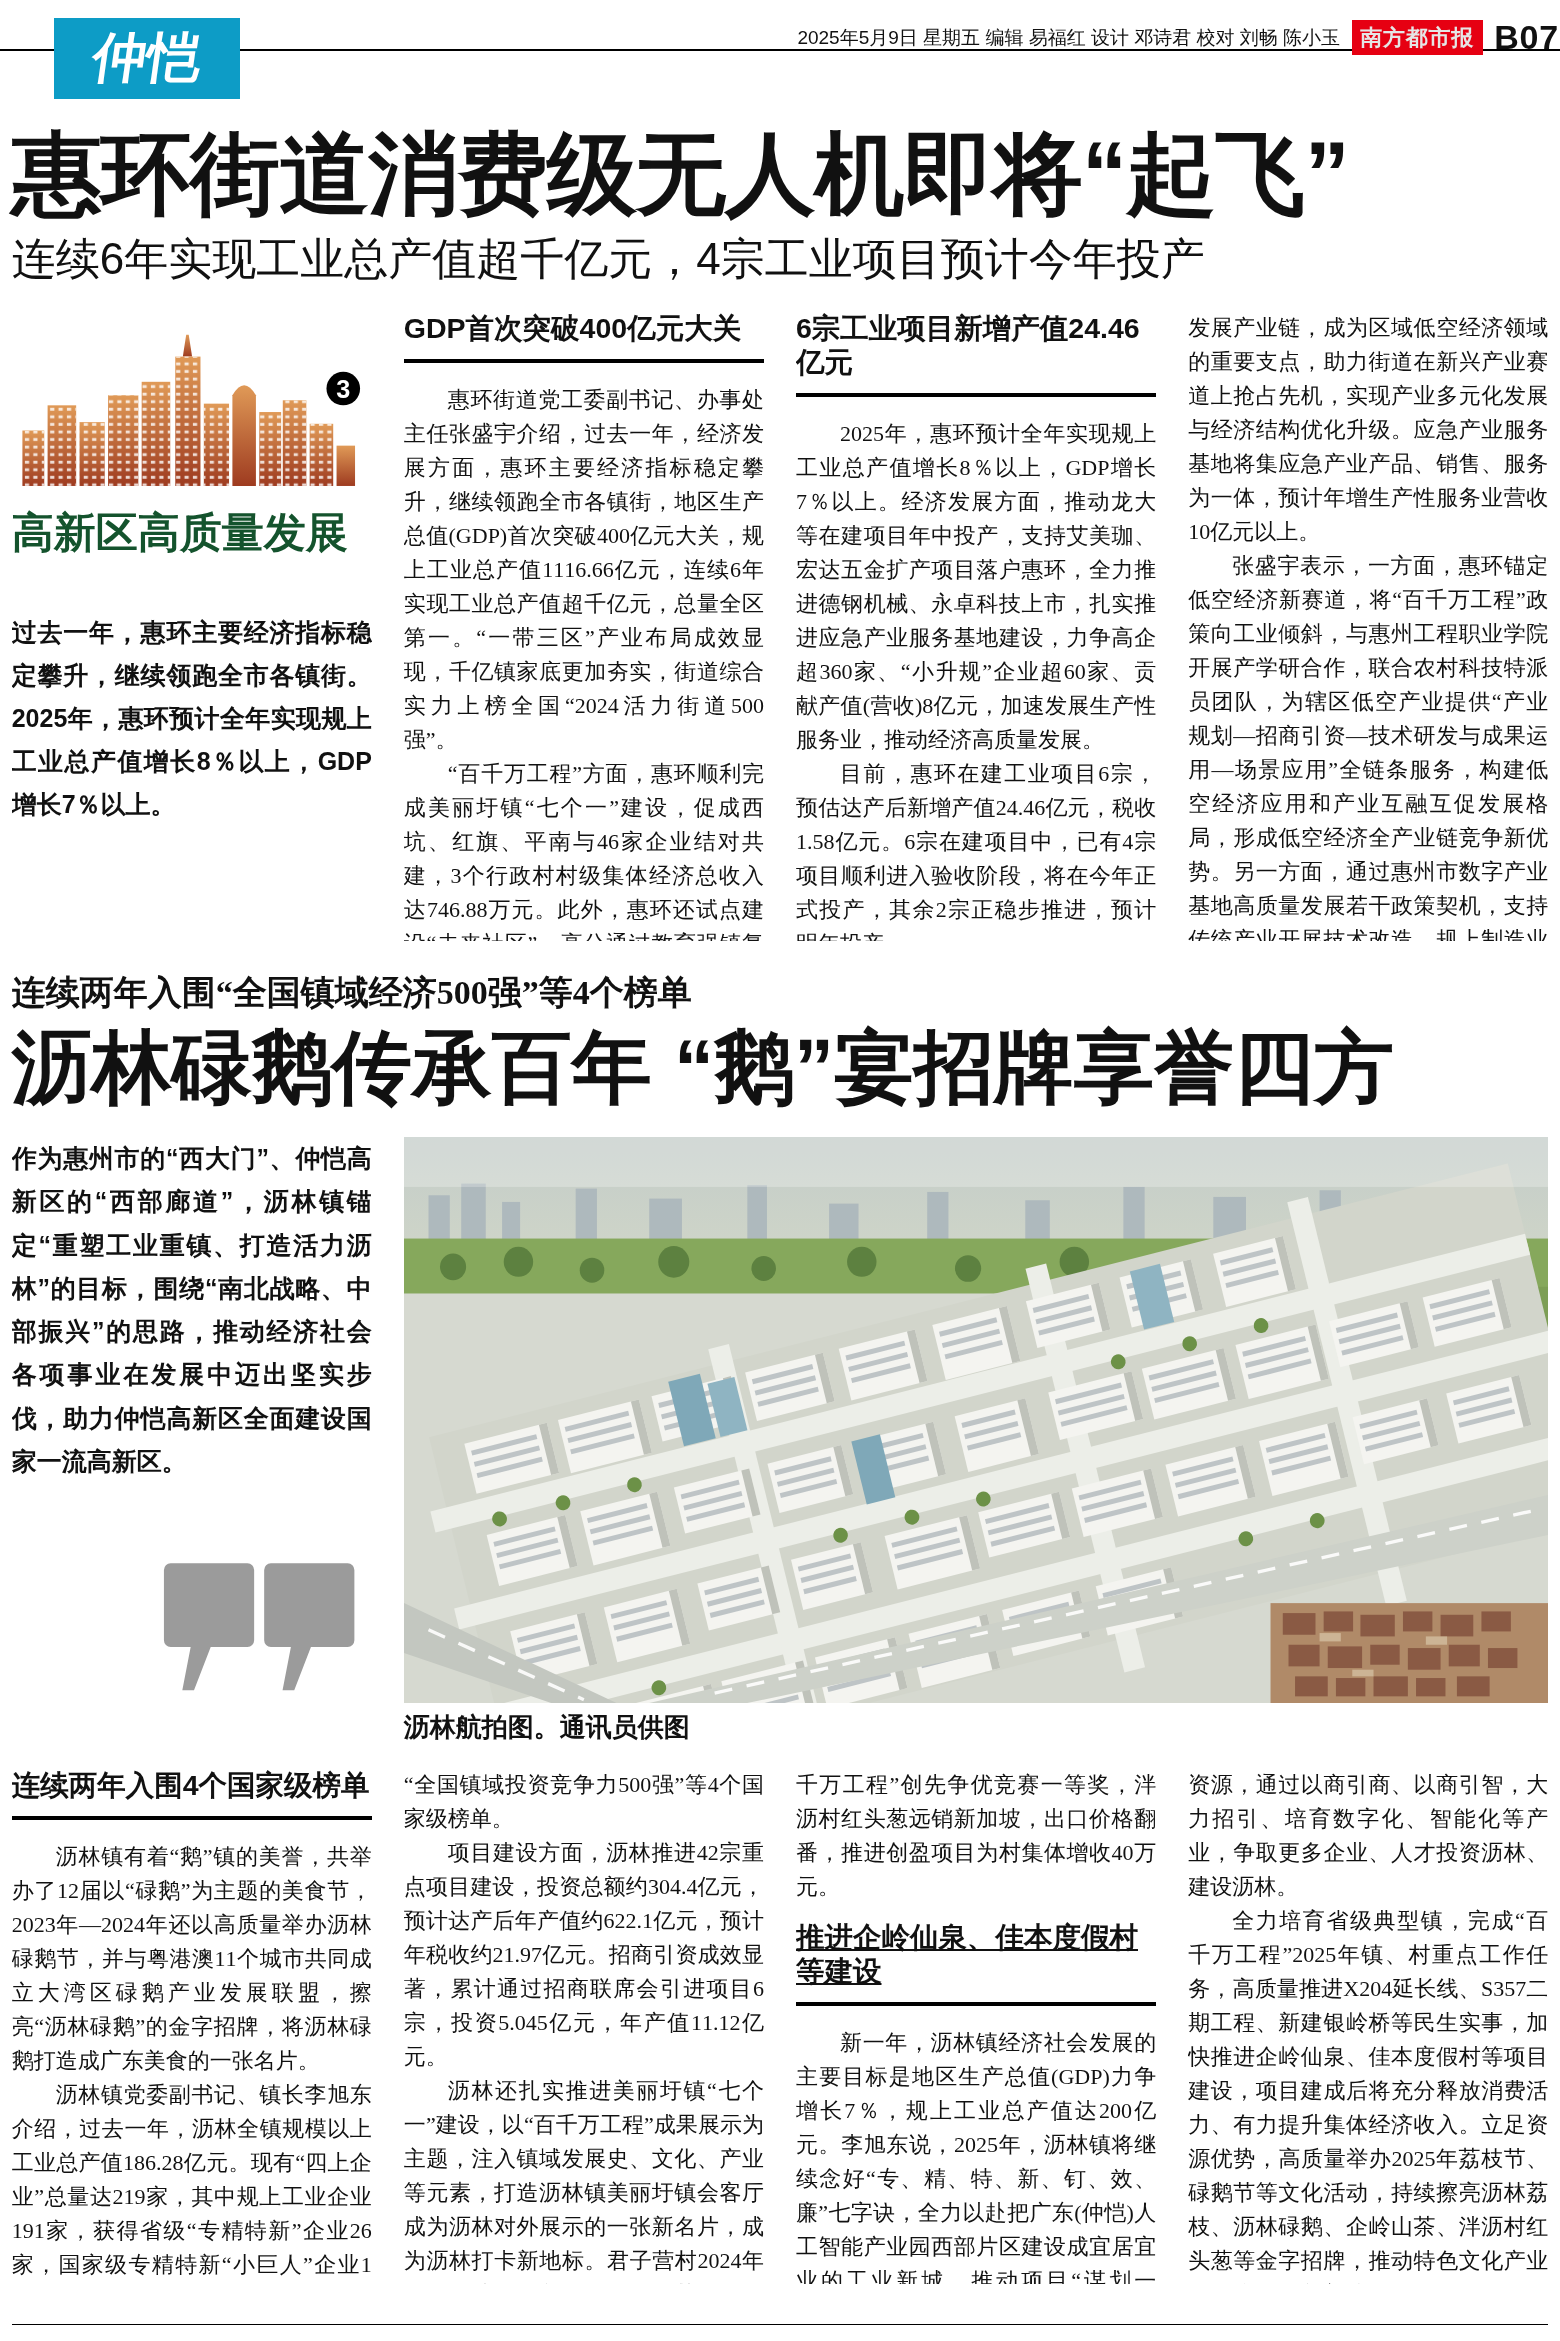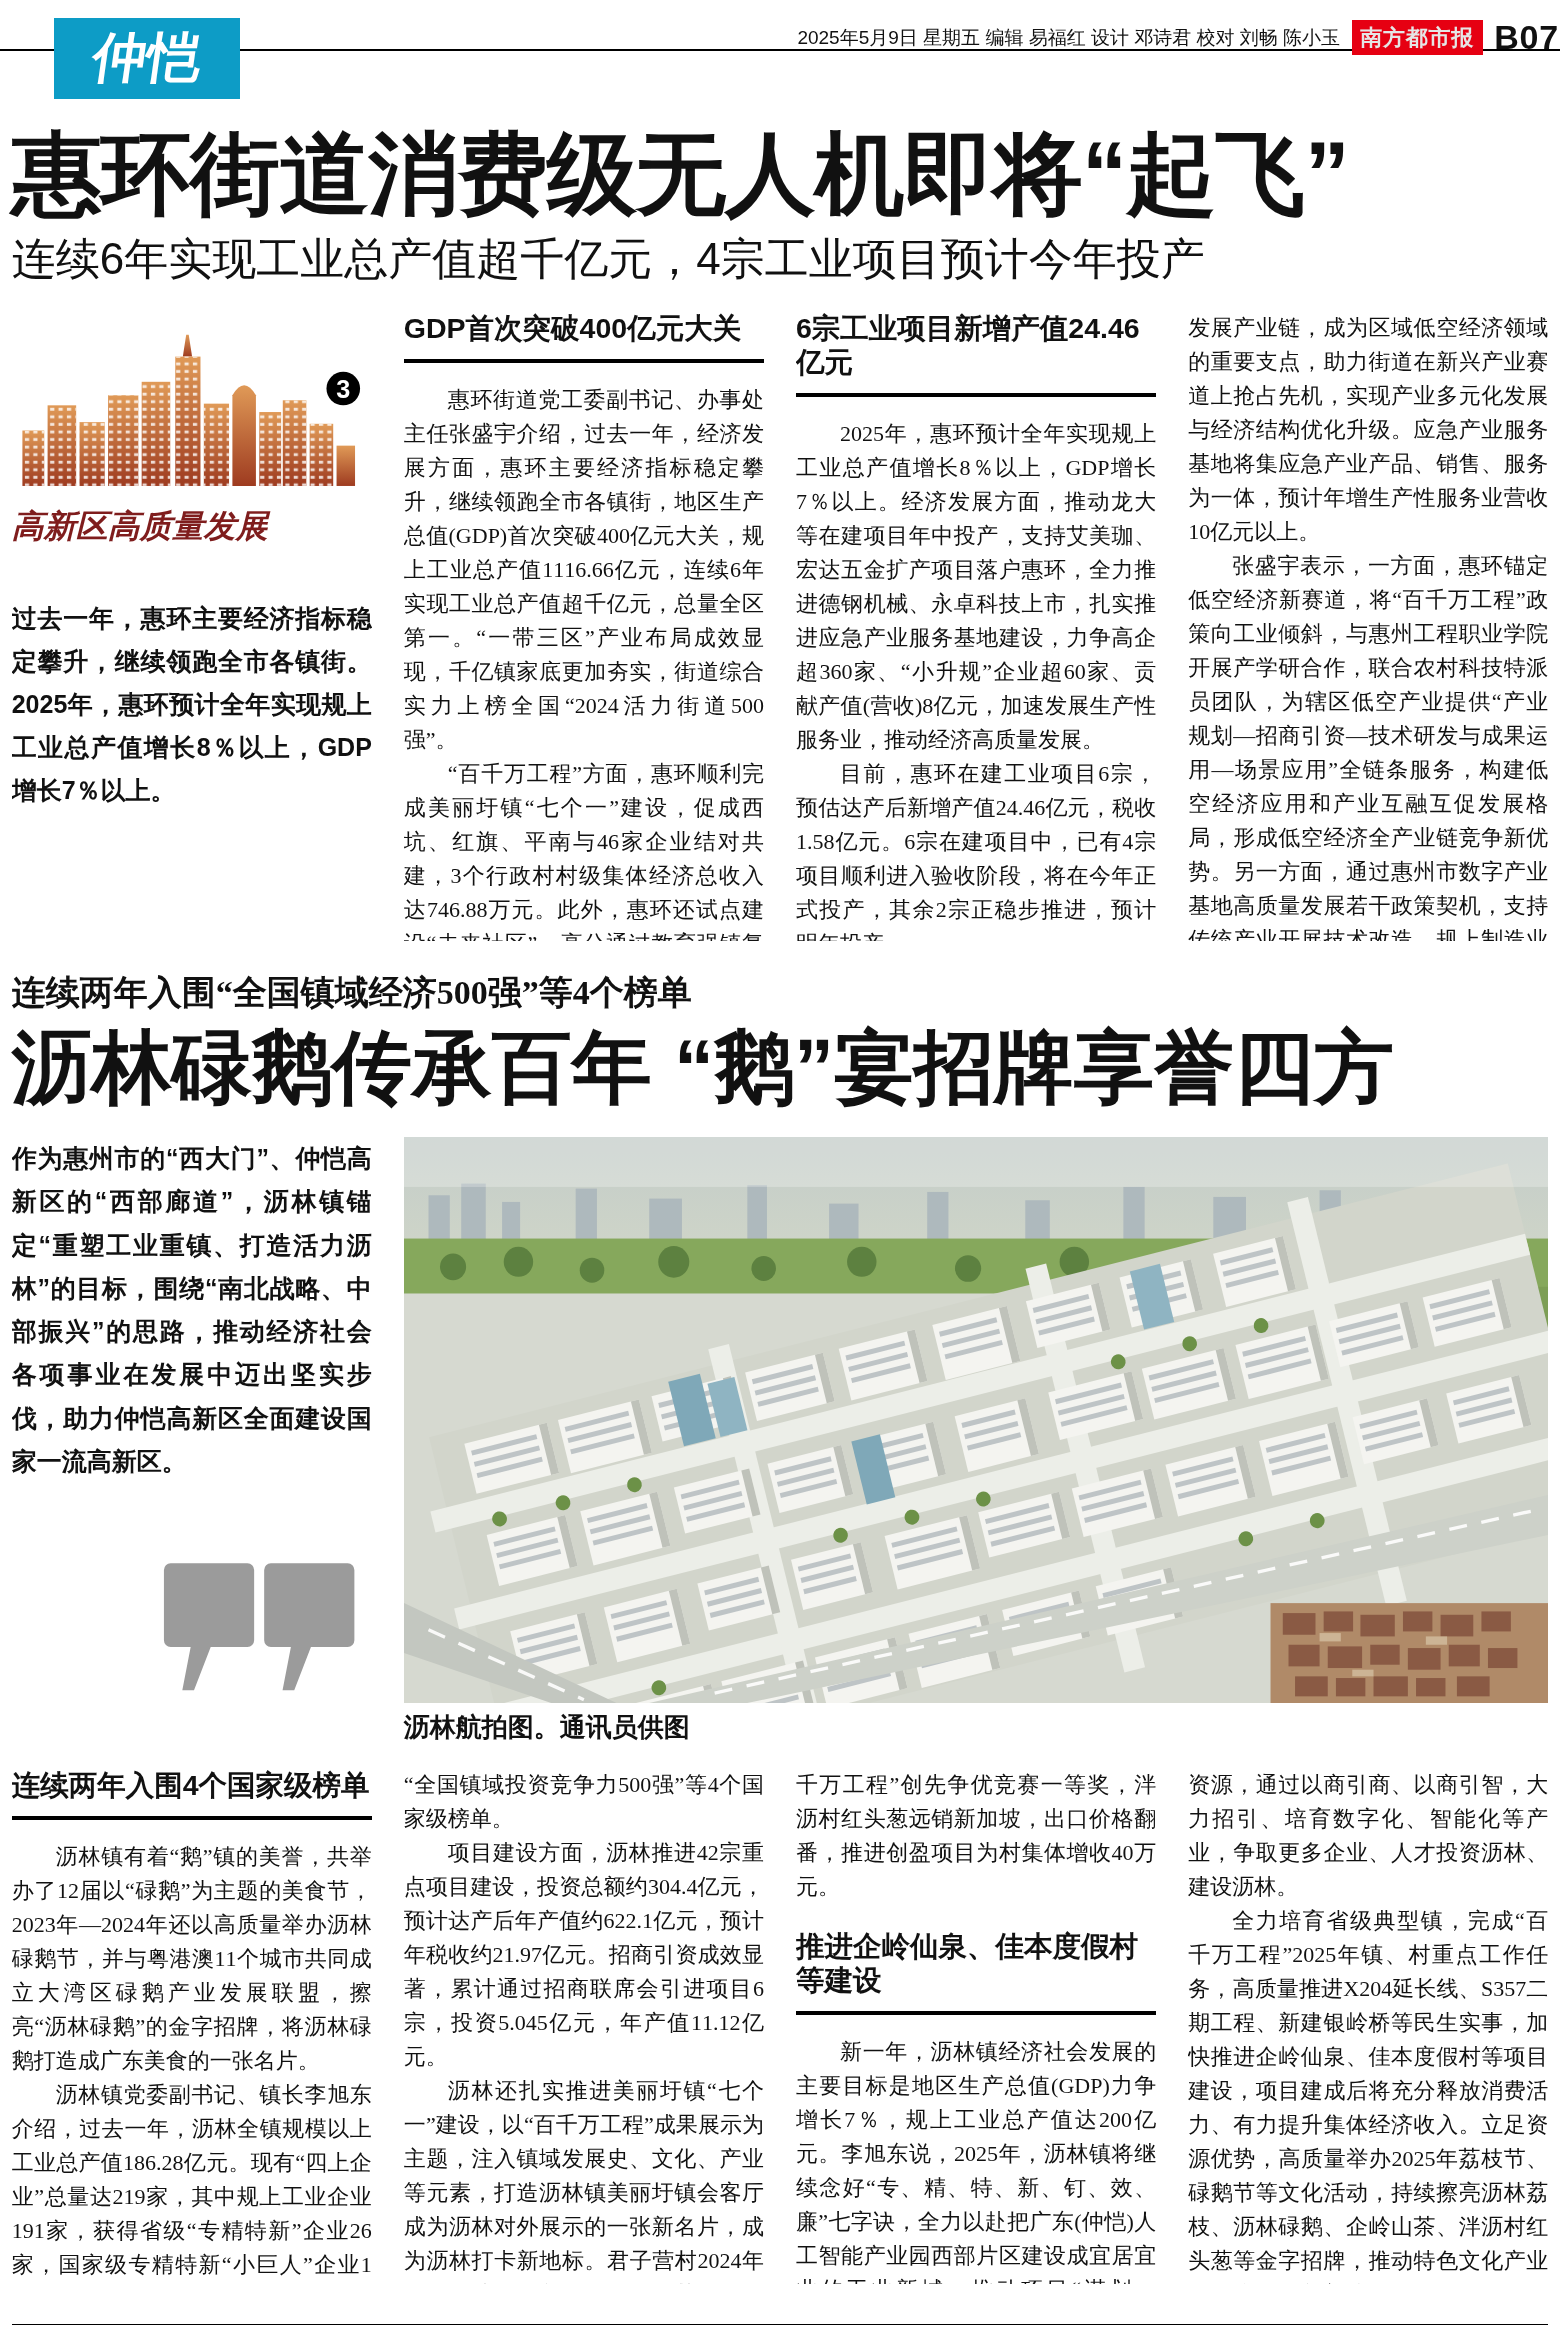--- a/index.html
+++ b/index.html
@@ -23,21 +23,21 @@
   .a1-headline{ padding:13.4px 11.7px 0; font-family:"Liberation Sans", sans-serif;
                 font-weight:900; font-size:90px; line-height:1.12; letter-spacing:-0.8px; white-space:nowrap; }
   .a1-subhead{ padding:5px 11.7px 0; font-family:Liberation Sans, sans-serif;
                font-weight:400; font-size:44px; letter-spacing:0; }
   .cols4{ display:grid; grid-template-columns:repeat(4,1fr); column-gap:32px; padding:0 11.7px; }
   .a1-grid{ margin-top:22px; height:630px; }
   .a1-grid>div, .a1-grid>aside{ overflow:hidden; }
 
   .skyline-wrap{ margin-top:11.7px; }
   .series-title{ font-family:"Liberation Sans", sans-serif; font-weight:700;
-                 font-size:32px; line-height:1.45; color:#7f1d1d; margin-top:8.4px;font-style:italic; }
+                 font-size:42px; line-height:1.45; color:#14532d; margin-top:8.4px; }
   .sidebar-summary{ margin-top:47px; font-family:"Liberation Sans", sans-serif; font-weight:700;
                     font-size:25px; line-height:1.72; text-align:justify; }
 
   h3.colhead{ font-family:"Liberation Sans", sans-serif; font-weight:700; font-size:28.5px; line-height:1.2; }
   .colrule{ border-top:4.2px solid #000; margin:13.4px 0 20px; }
   .bodycol p{ font-size:22px; line-height:34px; text-align:justify; text-indent:2em; }
   .bodycol p.noind{ text-indent:0; }
   .bodycol{ font-kerning:none; }
 
   
@@ -47,21 +47,21 @@
   .a2-mid{ margin-top:25px; grid-template-rows:566px auto; row-gap:6.7px; }
   .a2-intro{ grid-column:1; font-family:"Liberation Sans", sans-serif; font-weight:700;
              font-size:25px; line-height:1.73; text-align:justify; overflow:hidden; }
   .quote-wrap{ text-align:right; margin-top:72px; padding-right:8.4px; }
   .a2-photo{ grid-column:2 / 5; grid-row:1; overflow:hidden; }
   .a2-photo svg{ display:block; width:100%; height:100%; }
   .a2-caption{ grid-column:2 / 5; grid-row:2; font-family:"Liberation Sans", sans-serif;
                font-weight:700; font-size:26px; }
   .a2-grid{ margin-top:23.5px; height:516px; }
   .a2-grid>div{ overflow:hidden; }
-  .a2-sub{ margin-top:25px; }
+  .a2-sub{ margin-top:16px;text-decoration:underline; }
 
   .footer-rule{ position:absolute; left:11.7px; right:11.7px; bottom:17px; border-top:1.7px solid #000; }
 </style>
 </head>
 <body>
 
 <div class="page">
 
   <header class="masthead">
     <div class="mast-rule"></div>

